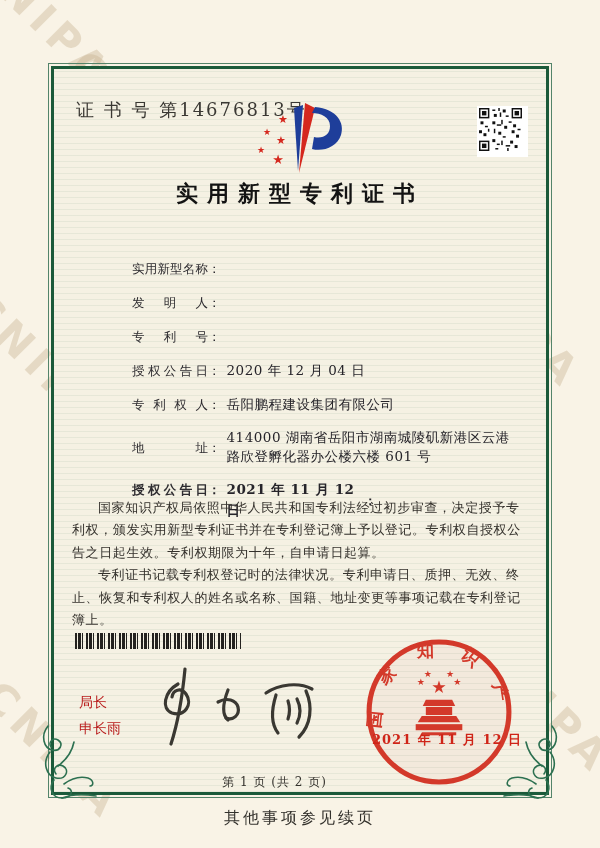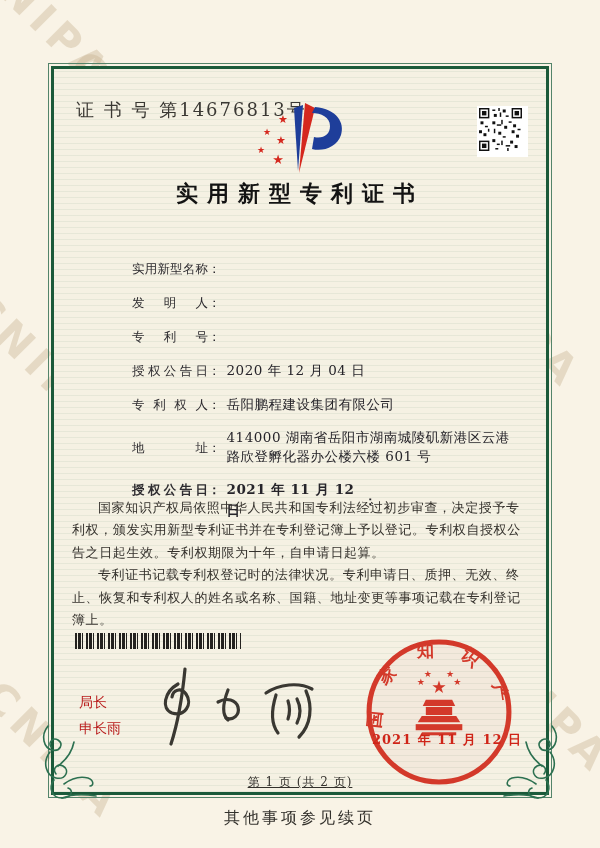--- a/index.html
+++ b/index.html
@@ -91,22 +91,22 @@
   
   .seal{position:absolute;left:363px;top:636px;width:152px;height:152px;}
   .seal-date{
     position:absolute;left:372px;top:731px;
     font-size:13px;font-weight:bold;letter-spacing:1px;color:#cf2418;
     white-space:nowrap;
   }
 
   
   .page-num{
-    position:absolute;left:0;top:774px;width:600px;text-align:center;
-    font-size:12px;letter-spacing:1px;color:#33312c;text-decoration:underline;
+    position:absolute;left:0;top:774px;width:549px;text-align:center;
+    font-size:12px;letter-spacing:1px;color:#33312c;
   }
   .cont-note{
     position:absolute;left:0;top:808px;width:600px;text-align:center;
     font-size:16px;letter-spacing:3px;color:#33312c;
   }
 </style>
 </head>
 <body>
 
 <div class="page">

